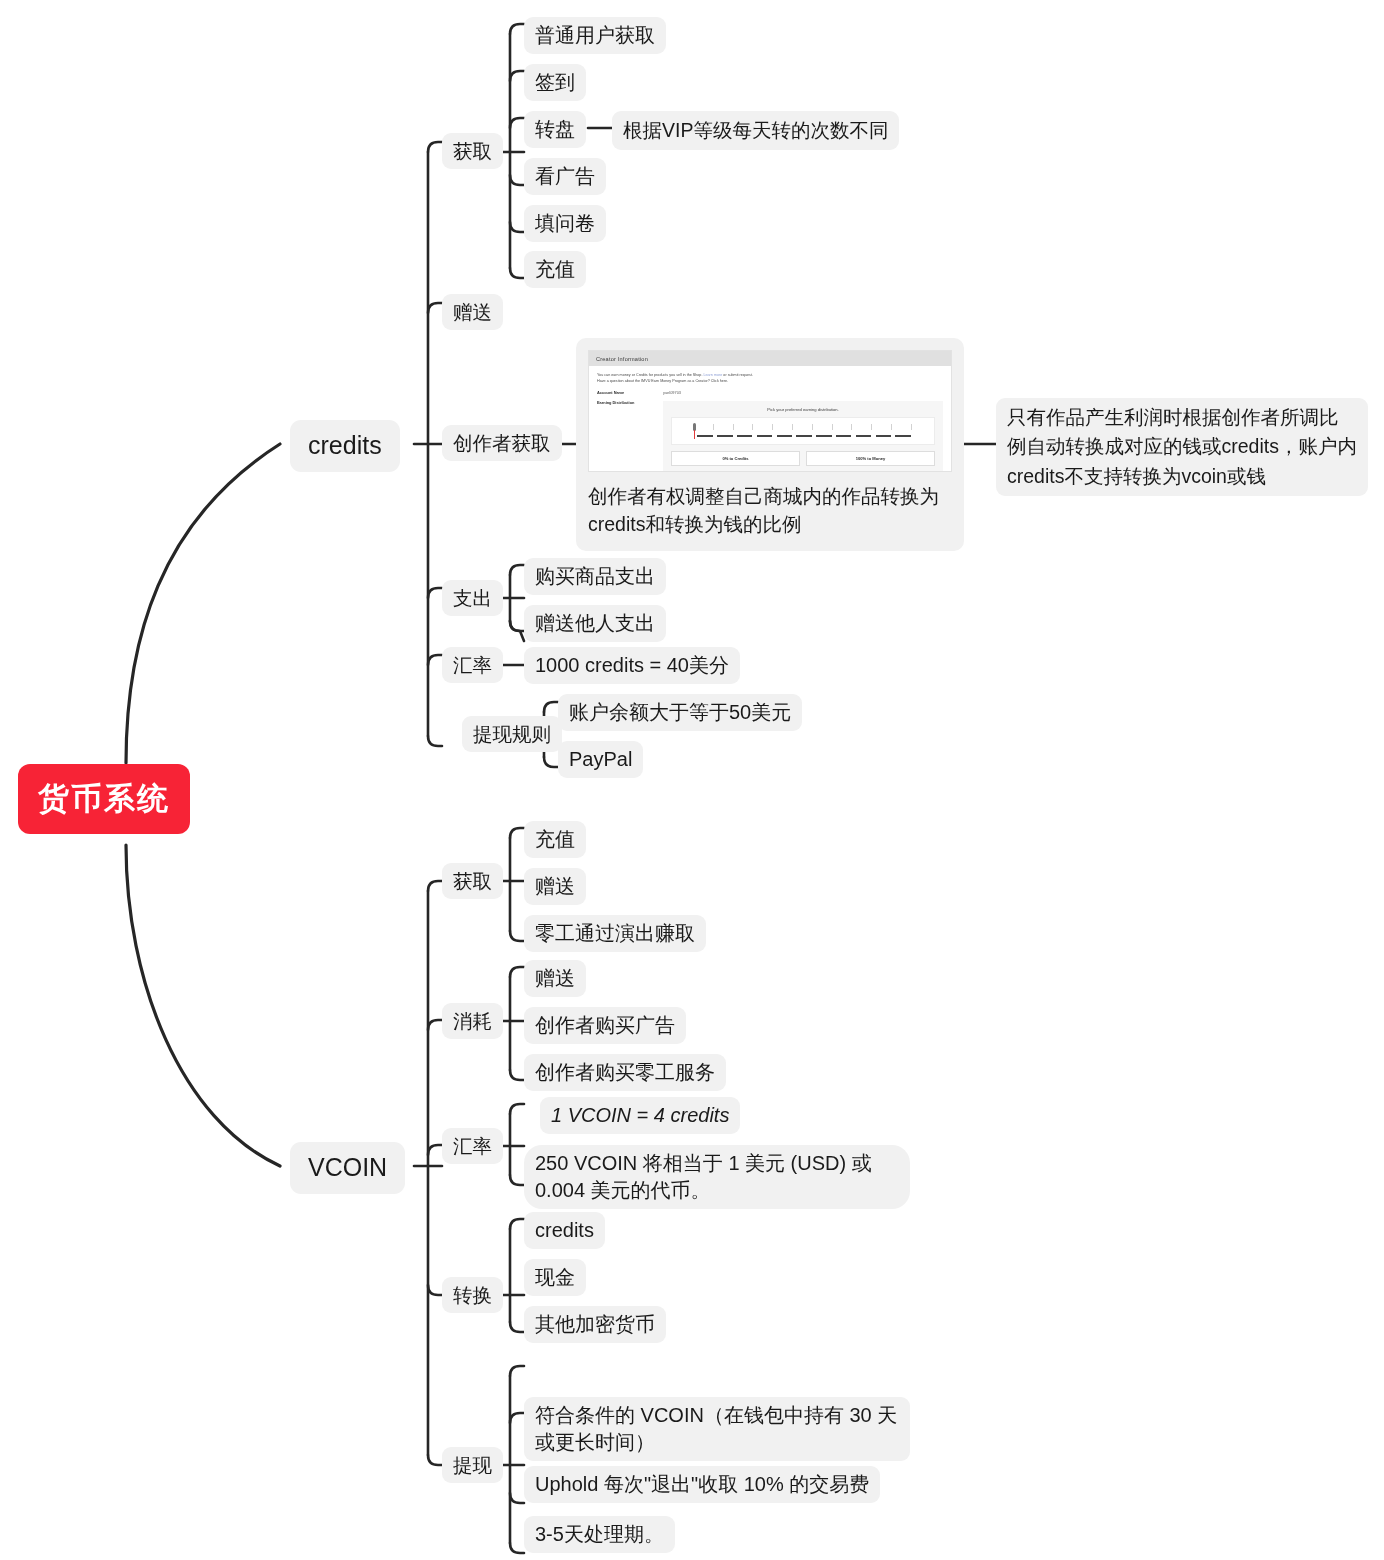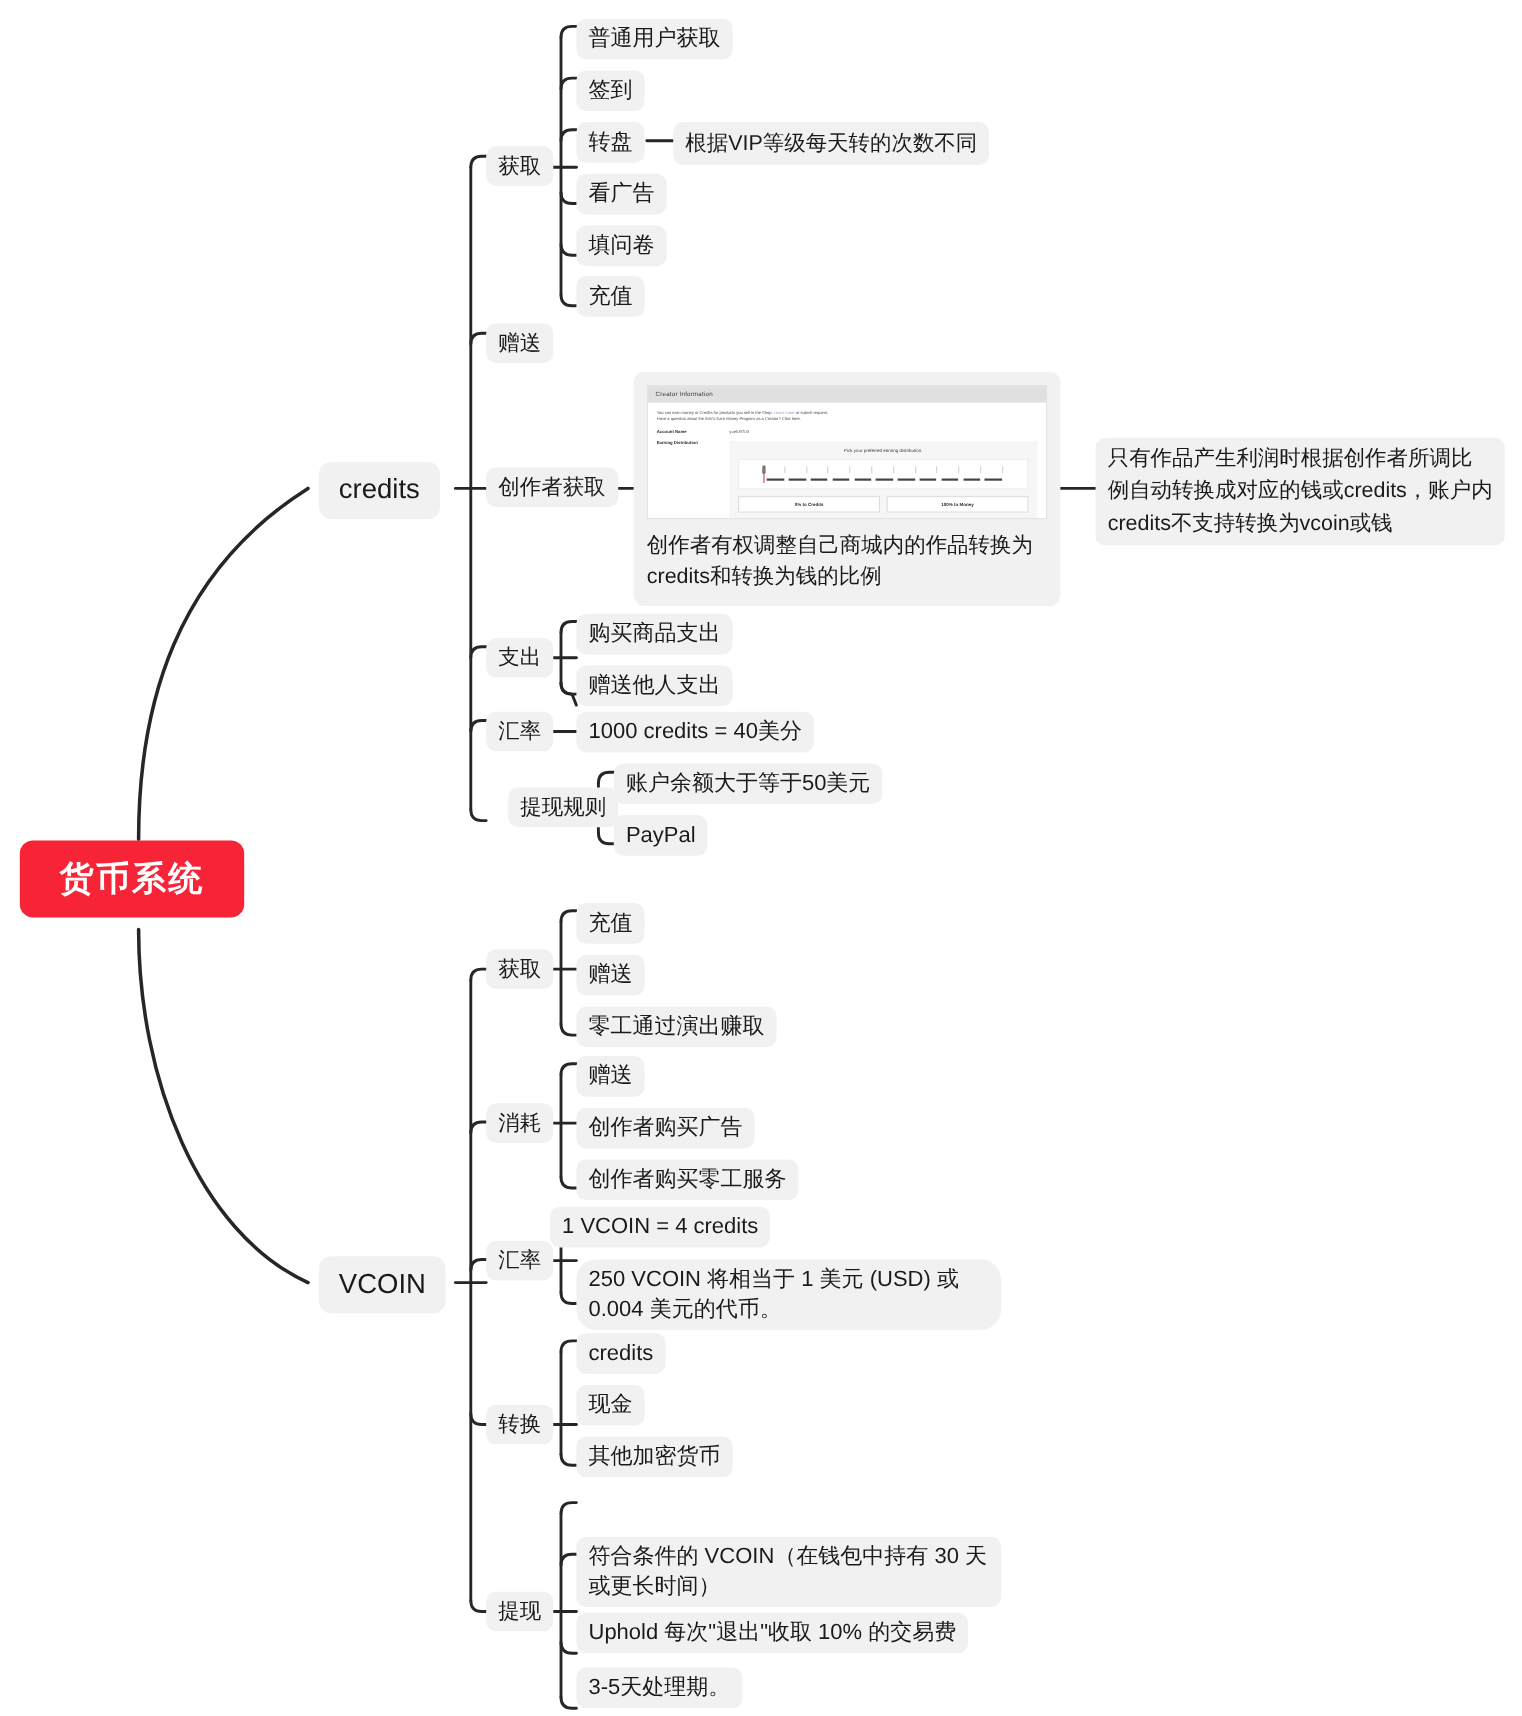--- a/index.html
+++ b/index.html
@@ -52,21 +52,21 @@
   .node.wrap {
     white-space: normal;
     display: block;
   }
   .node.root {
     background: #f72336;
     color: #ffffff;
     font-weight: bold;
     font-size: 31px;
     border-radius: 12px;
-    padding: 14px 36px;
+    padding: 14px 20px;
     letter-spacing: 2px;
   }
   .node.level1 {
     font-size: 25px;
     border-radius: 11px;
     padding: 9px 18px;
   }
   .node.level2 {
     font-size: 19.5px;
   }
@@ -454,21 +454,21 @@
   <div class="node leaf" style="left:524px; top:1007px;">
     <span>创作者购买广告</span>
   </div>
   <div class="node leaf" style="left:524px; top:1054px;">
     <span>创作者购买零工服务</span>
   </div>
 
   <div class="node level2" style="left:442px; top:1128px;">
     <span>汇率</span>
   </div>
-  <div class="node leaf" style="left:500px; top:1097px;">
+  <div class="node leaf" style="left:540px; top:1097px;font-style:italic;">
     <span>1 VCOIN = 4 credits</span>
   </div>
   <div class="node leaf wrap" style="left:524px; top:1145px; width:386px;border-radius:18px;">
     <span>250 VCOIN 将相当于 1 美元 (USD) 或 0.004 美元的代币。</span>
   </div>
 
   <div class="node level2" style="left:442px; top:1277px;">
     <span>转换</span>
   </div>
   <div class="node leaf" style="left:524px; top:1212px;">

